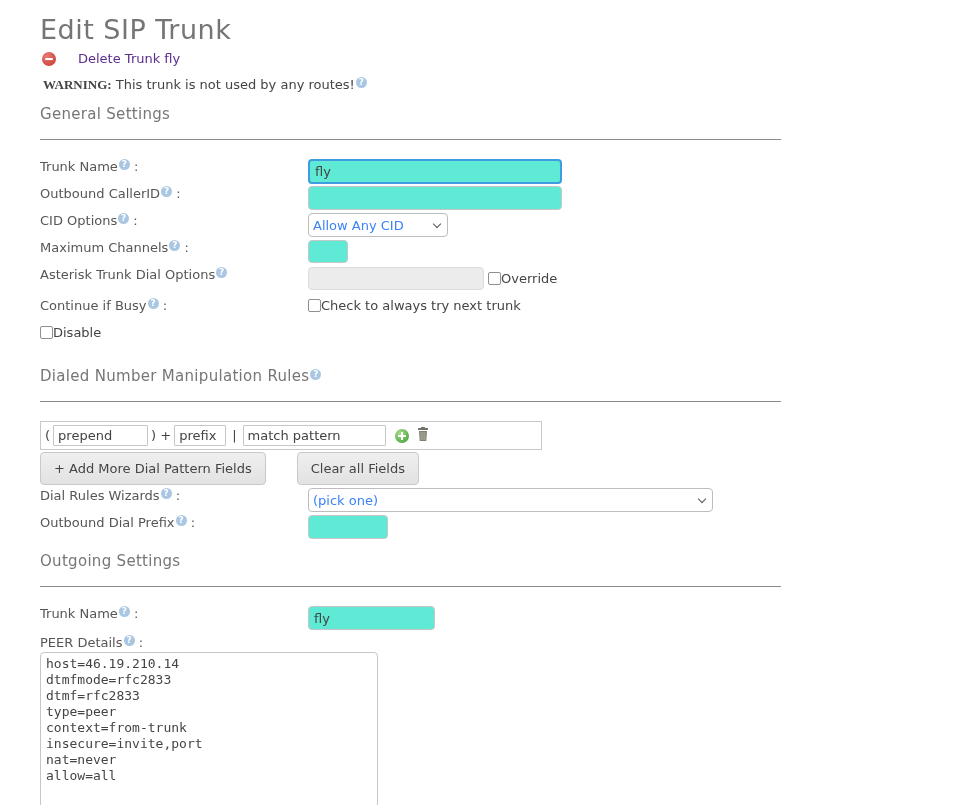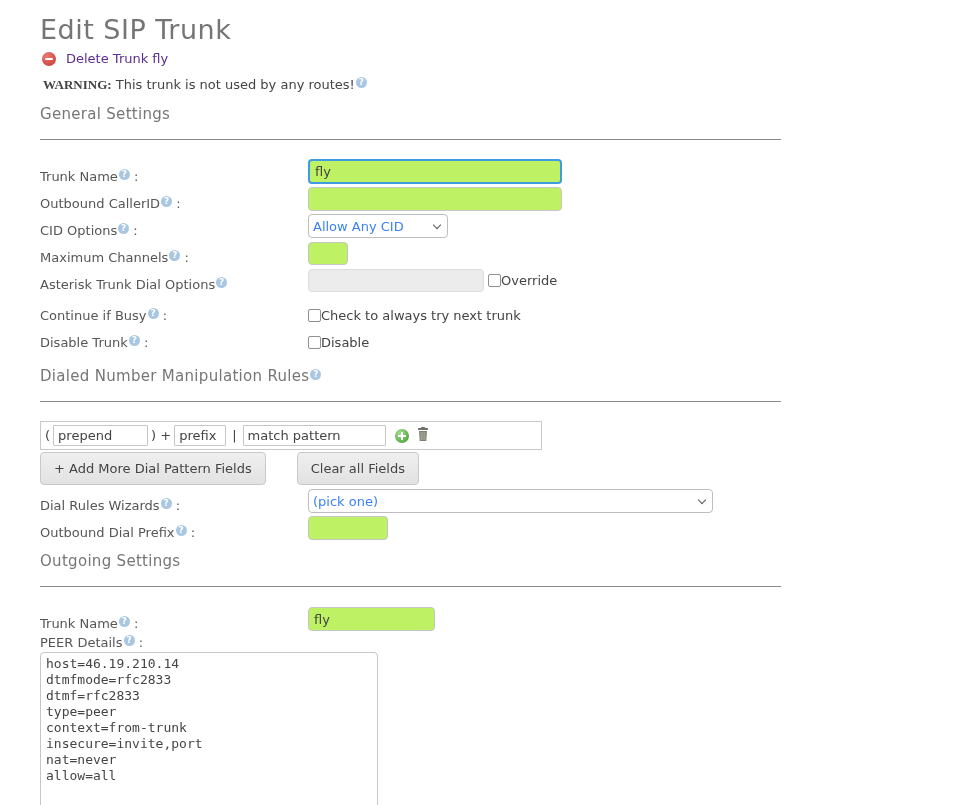--- a/index.html
+++ b/index.html
@@ -25,21 +25,21 @@
     font-size: 27px;
     font-weight: normal;
     color: #757575;
     margin: 0 0 6px 0;
     letter-spacing: 0.5px;
   }
 
   .delete-row {
     display: flex;
     align-items: center;
-    gap: 10px;
+    gap: 22px;
     margin: 0 0 11px 2px;
   }
   .minus-icon {
     width: 14px; height: 14px;
     border-radius: 50%;
     background: radial-gradient(circle at 35% 30%, #ea7b74, #d04a43 70%);
     position: relative;
     display: inline-block;
     flex: 0 0 auto;
   }
@@ -85,41 +85,41 @@
   hr.section-divider {
     border: none;
     border-top: 1px solid #8a8a8a;
     margin: 16px 0 0 0;
     width: 741px;
   }
 
   .form-block { margin-top: 19px; }
   .row {
     display: flex;
-    align-items: flex-end;
+    align-items: flex-start;
     margin-bottom: 2px;
     min-height: 25px;
   }
   .row .label-cell {
     width: 268px;
     flex: 0 0 268px;
     color: #565656;
     font-size: 13px;
   }
   .row .field-cell { display: flex; align-items: center; }
 
   input.text-input {
     font-family: "DejaVu Sans", "Liberation Sans", sans-serif;
     font-size: 13px;
     color: #444;
     border: 1px solid #c6c6c6;
     border-radius: 4px;
     height: 24px;
     padding: 1px 5px;
-    background: #bef264;
+    background: #5eead4;
     outline: none;
   }
   input.text-input.focused {
     border: 2px solid #3f9ce0;
     height: 25px;
   }
   input.text-input:disabled, input.text-input.disabled {
     background: #ececec;
     border-color: #dcdcdc;
     color: #888;
@@ -322,23 +322,20 @@
         </div>
         <div class="field-cell">
           <label class="cb-label">
             <input type="checkbox" class="checkbox" style="">
               <span>Check to always try next trunk</span>
           </label>
         </div>
       </div>
 
       <div class="row">
-        <div class="label-cell">
-          <span>Disable Trunk</span><span class="help-icon">?</span> <span>:</span>
-        </div>
         <div class="field-cell">
           <label class="cb-label">
             <input type="checkbox" class="checkbox" style="">
               <span>Disable</span>
           </label>
         </div>
       </div>
     </div>
 
     <h2 class="section-title" style="margin-top:17px">

